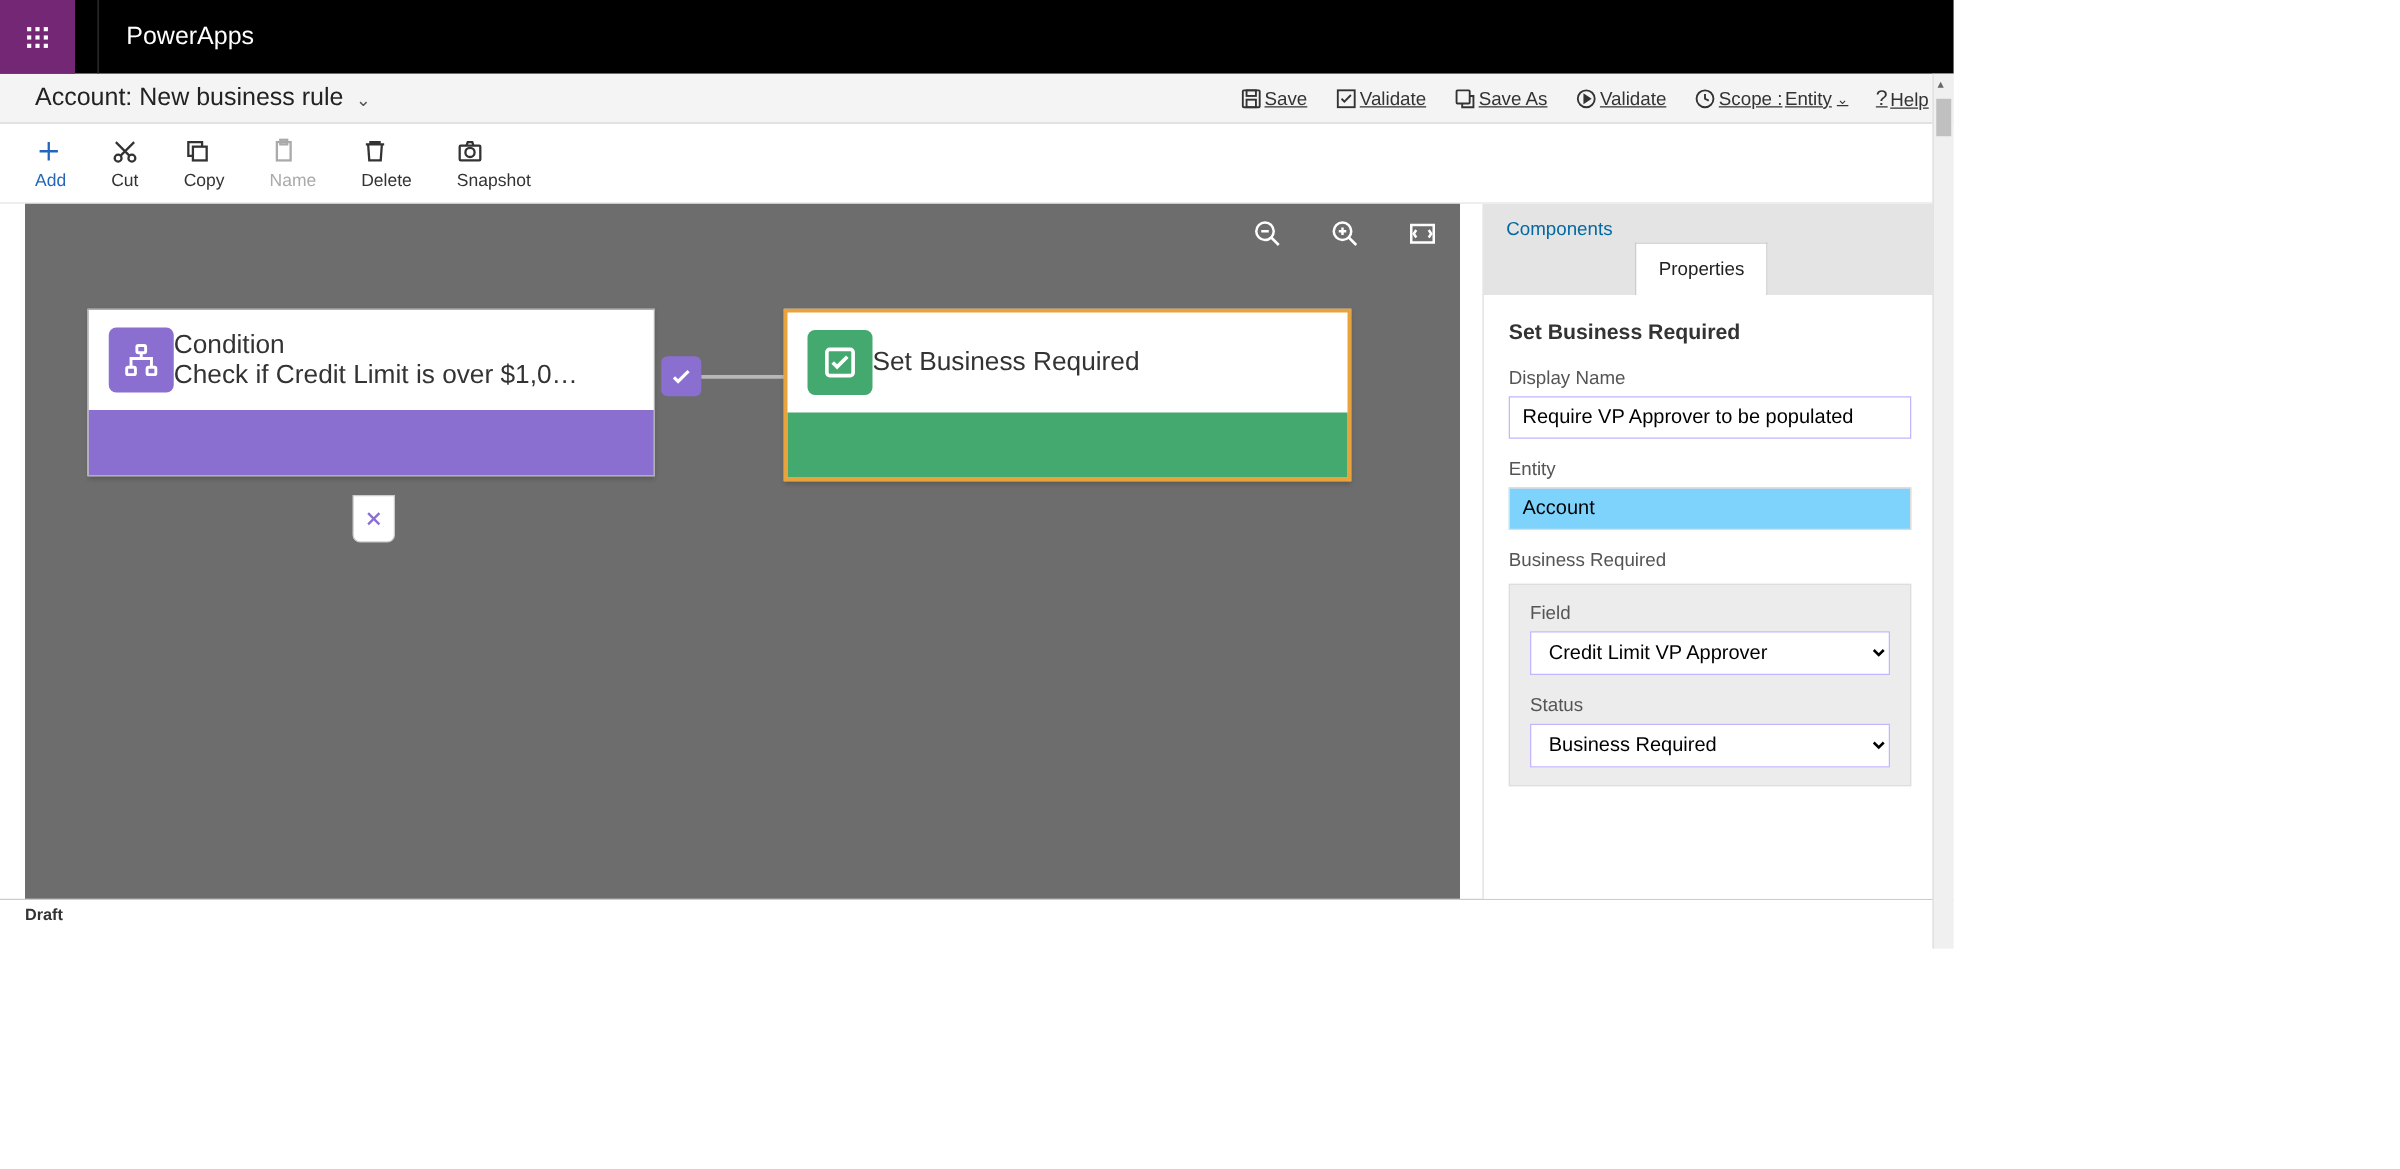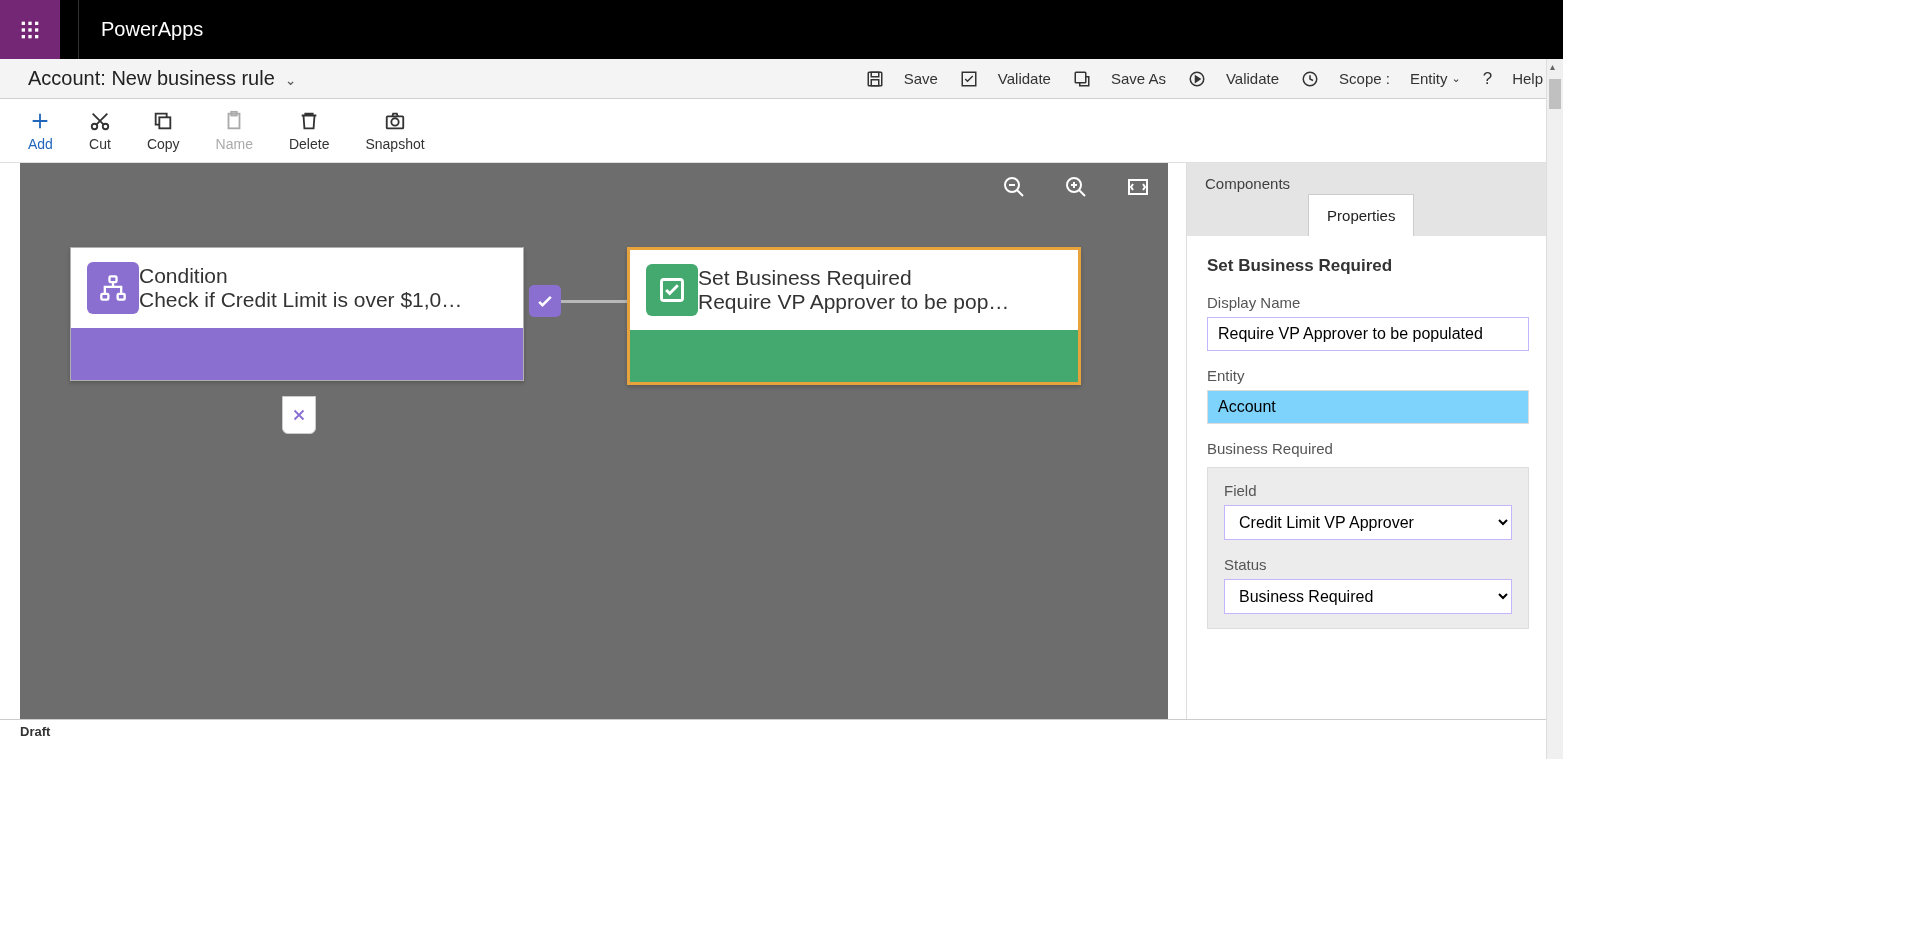--- a/index.html
+++ b/index.html
@@ -11,28 +11,28 @@
 .waffle svg { width: 20px; height: 20px; }
 .app-title { color: #fff; font-size: 20px; font-weight: 400; margin-left: 22px; }
 .top-header-divider { width: 1px; height: 59px; background: #333; margin-left: 18px; }
 
 
 .sub-header { height: 40px; border-bottom: 1px solid #d0d0d0; display: flex; align-items: center; padding: 0 20px 0 28px; background: #f4f4f4; }
 .rule-title { font-size: 20px; color: #222; display: flex; align-items: center; gap: 10px; cursor: pointer; }
 .rule-title .chev { font-size: 14px; color: #555; margin-top: 3px; }
 .sub-header-spacer { flex: 1; }
 .sub-actions { display: flex; align-items: center; gap: 22px; }
-.sub-action { display: flex; align-items: center; gap: 20px; font-size: 15px; color: #333; cursor: pointer; }
+.sub-action { display: flex; align-items: flex-end; gap: 2px; font-size: 15px; color: #333; cursor: pointer; text-decoration: underline; }
 .sub-action svg, .sub-action .icn { width: 18px; height: 18px; }
 .scope-label { color: #333; }
 .scope-val { display: flex; align-items: center; gap: 4px; }
 
 
 .toolbar { height: 64px; display: flex; align-items: center; gap: 36px; padding: 0 28px; border-bottom: 1px solid #e0e0e0; background: #fff; }
-.tool-btn { display: flex; flex-direction: column; align-items: center; gap: 4px; font-size: 14px; color: #333; cursor: pointer; }
+.tool-btn { display: flex; flex-direction: column; gap: 4px; font-size: 14px; color: #333; cursor: pointer; }
 .tool-btn.disabled { color: #aaa; }
 .tool-btn.accent { color: #2266bb; }
 .tool-btn svg { width: 22px; height: 22px; }
 
 
 .main-area { display: flex; height: 556px; background: #fff; }
 .canvas-wrap { flex: 1; padding: 0 0 0 20px; position: relative; }
 .canvas { background: #6d6d6d; height: 100%; width: 1148px; position: relative; overflow: hidden; }
 
 
@@ -62,21 +62,21 @@
 .connector-check svg { width: 20px; height: 20px; }
 .connector-line { position: absolute; left: 541px; top: 137px; width: 66px; height: 3px; background: #b8b8b8; }
 
 
 .x-badge { position: absolute; left: 262px; top: 233px; width: 34px; height: 38px; background: #fff; border: 1px solid #ccc; border-radius: 0 0 6px 6px; display: flex; align-items: center; justify-content: center; }
 .x-badge svg { width: 18px; height: 18px; }
 
 
 .props-panel { width: 363px; border-left: 1px solid #ddd; background: #fff; margin-right: 14px; }
 .tabs { display: flex; background: #e4e4e4; }
-.tab { padding: 12px 18px; font-size: 15px; cursor: pointer; color: #404040; }
+.tab { padding: 12px 18px; font-size: 15px; cursor: pointer; color: #0369a1; }
 .tab.active { background: #fff; border-top: 1px solid #ccc; border-left: 1px solid #ccc; border-right: 1px solid #ccc; color: #222; font-weight: 400; margin-top: 31px; }
 .props-body { padding: 20px 20px; }
 .props-title { font-size: 17px; font-weight: 600; color: #333; margin-bottom: 18px; }
 .prop-field { margin-bottom: 16px; }
 .prop-label { font-size: 15px; color: #555; margin-bottom: 6px; }
 .prop-input, .prop-select { width: 100%; padding: 7px 10px; font-size: 16px; border: 1px solid #c4b5fd; background: #fff; font-family: inherit; }
 .prop-input.readonly { background: #7dd3fc; border-color: #ddd; }
 .section-box { background: #ececec; border: 1px solid #ddd; padding: 14px 16px; }
 
 
@@ -266,21 +266,20 @@
       <div class="node action">
         <div class="node-header">
           <div class="node-icon green">
             <svg viewBox="0 0 24 24" fill="none" stroke="#fff" stroke-width="2.5">
                 <rect x="3" y="3" width="18" height="18" rx="2"></rect>
                 <path d="M7 12l3 3 7-7"></path>
               </svg>
           </div>
           <div class="node-text">
             <div class="node-title">Set Business Required</div>
-            <div class="node-sub">Require VP Approver to be pop…</div>
           </div>
         </div>
         <div class="node-footer green"></div>
       </div>
     </div>
   </div>
 
   <div class="props-panel">
     <div class="tabs">
       <div class="tab">Components</div>

